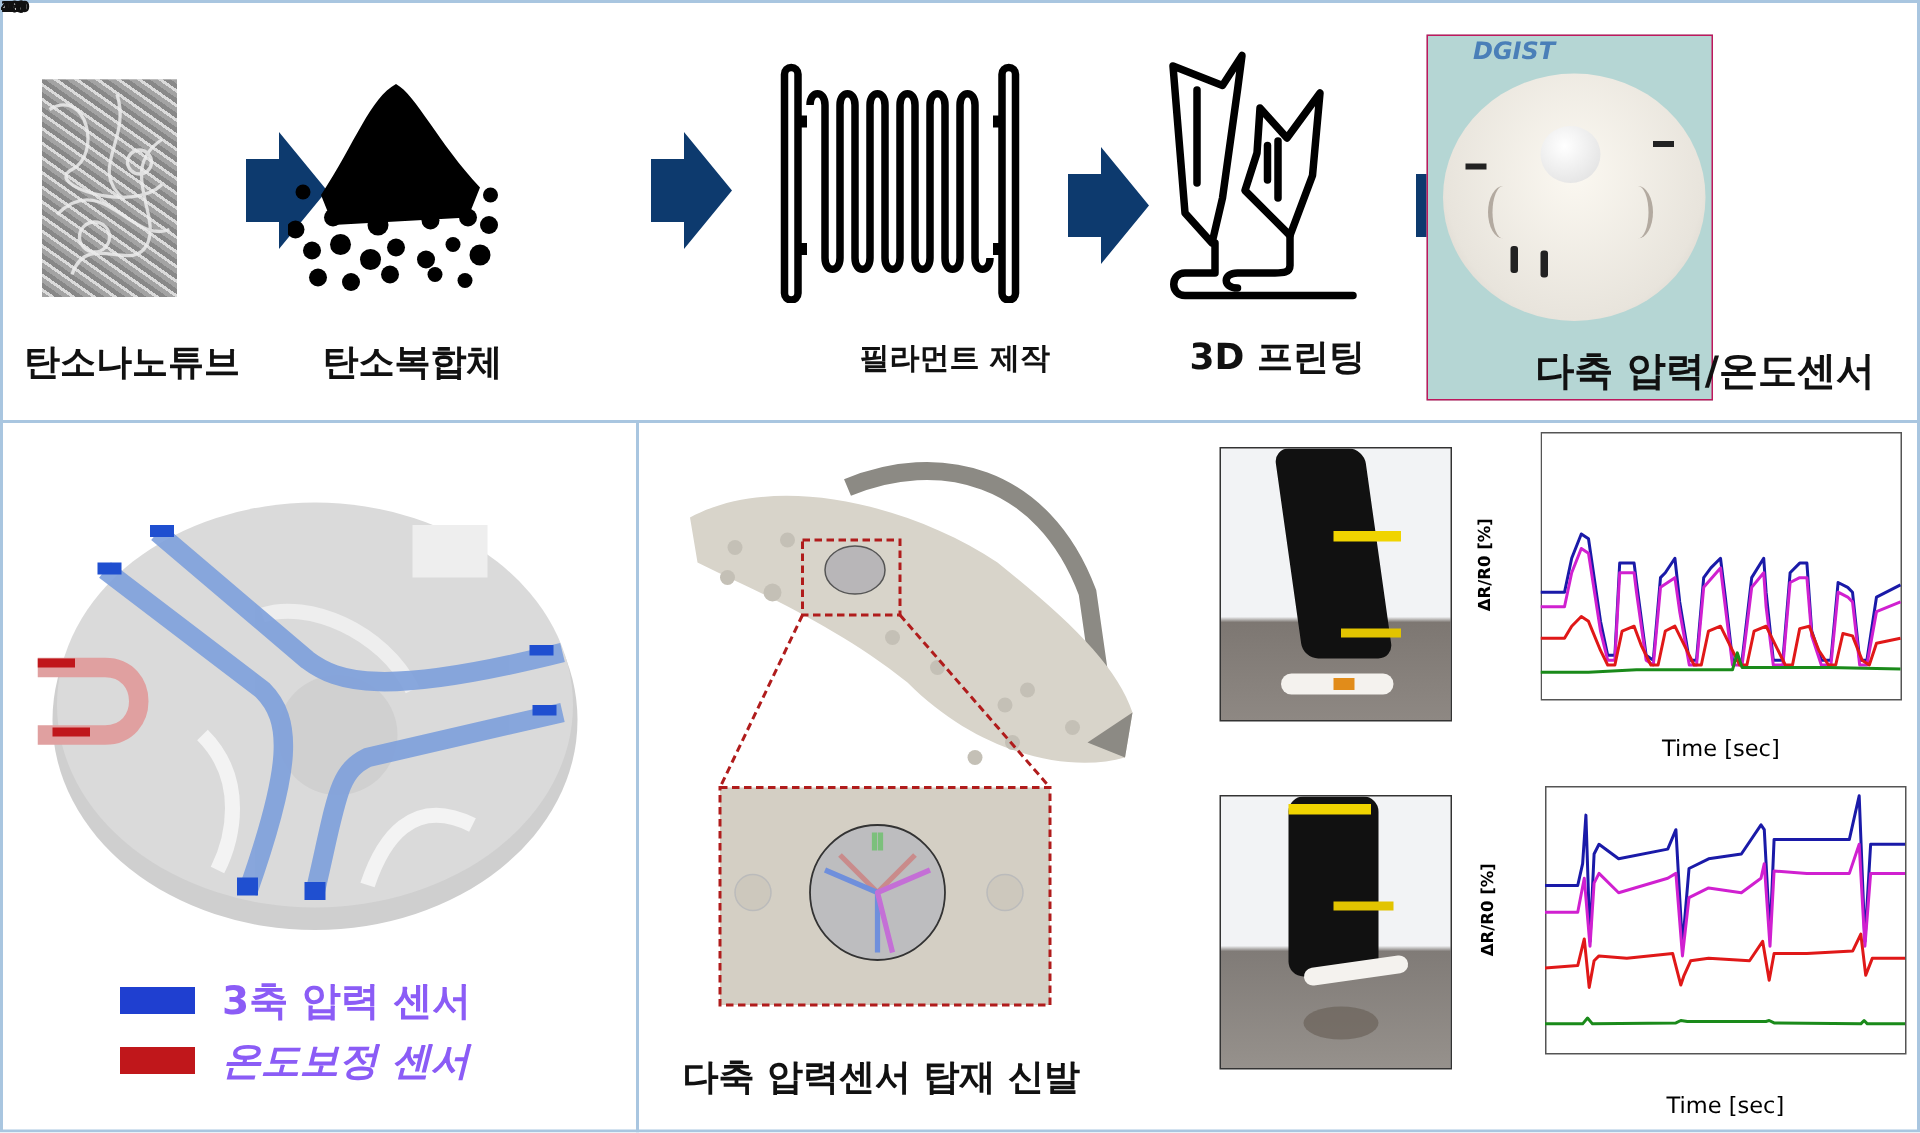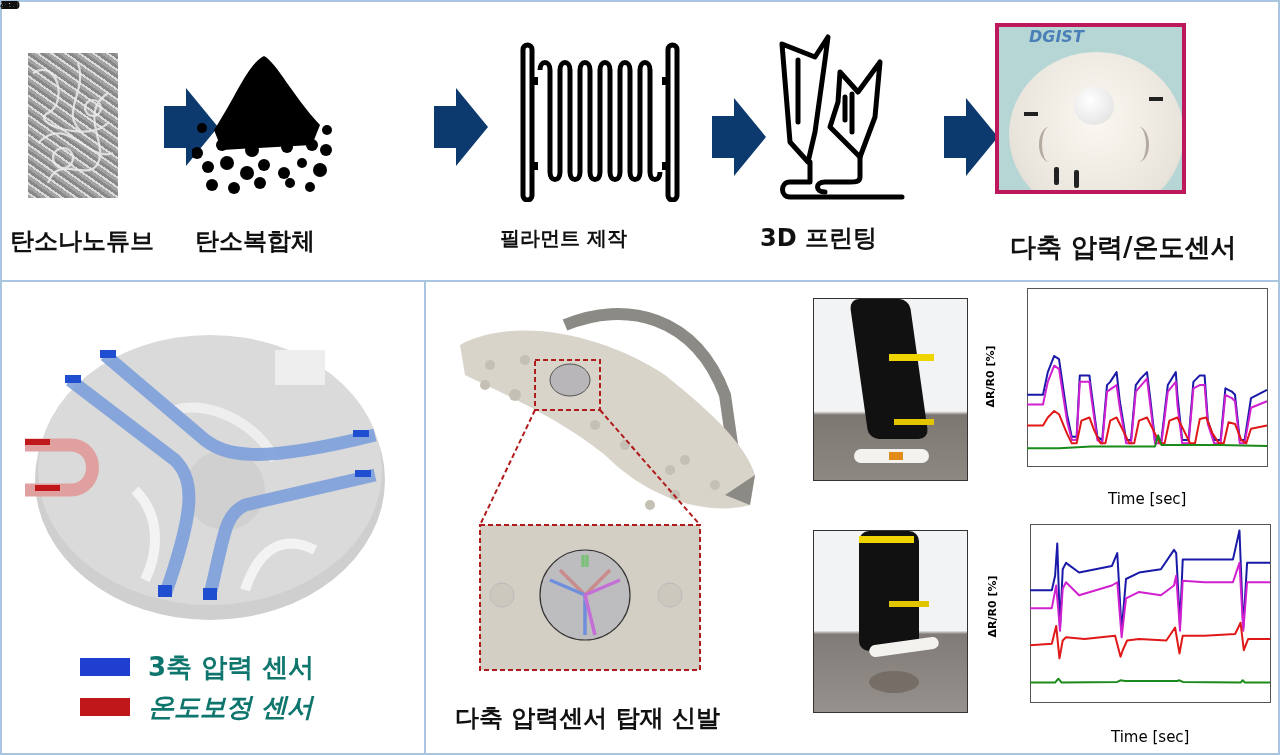--- a/index.html
+++ b/index.html
@@ -1,27 +1,27 @@
 <!DOCTYPE html>
 <html><head>
 <meta charset="utf-8">
 <style>
 *{box-sizing:border-box;margin:0;padding:0;}
 body{width:1280px;height:755px;background:#fff;font-family:"DejaVu Sans","Liberation Sans",sans-serif;position:relative;overflow:hidden;}
 .frame{position:absolute;border:2px solid #a9c6e0;}
-.lbl{position:absolute;font-weight:bold;color:#111;text-align:left;white-space:nowrap;}
+.lbl{position:absolute;font-weight:bold;color:#111;text-align:right;white-space:nowrap;}
 .arrow{position:absolute;width:54px;height:78px;}
 .plot{position:absolute;}
 .ylab{position:absolute;font-size:11px;font-weight:bold;transform:rotate(-90deg);transform-origin:center;white-space:nowrap;}
 .tick{position:absolute;font-size:10px;font-weight:bold;color:#111;}
 .xt{position:absolute;font-size:15px;font-weight:normal;}
 .chip{position:absolute;background:#dbe4f2;font-weight:bold;font-size:16px;text-align:center;}
 .photo{position:absolute;border:1px solid #333;overflow:hidden;}
 .legsw{position:absolute;width:50px;height:18px;}
-.legtx{position:absolute;font-weight:bold;font-size:26px;color:#0f766e;}
+.legtx{position:absolute;font-weight:bold;font-size:26px;color:#8b5cf6;}
 </style>
 </head>
 <body>
 
 <div class="frame" style="left:0;top:0;width:1280px;height:282px;"></div>
 
 <div style="position:absolute;left:28px;top:53px;width:90px;height:145px;background:repeating-linear-gradient(35deg,#9a9a9a 0 3px,#d8d8d8 3px 5px,#7c7c7c 5px 8px),#aaa;filter:blur(0.3px);opacity:.9;">
   <svg width="90" height="145" viewBox="0 0 90 145">
     <g fill="none" stroke="#eaeaea" stroke-width="2.2" opacity=".85">
       <path d="M5 20 C30 5 40 50 20 60 S 60 90 80 70"></path>
@@ -90,21 +90,21 @@
     <path d="M12 12 L45 25 L58 5 L55 28 L45 100 L38 130 L20 110 Z"></path>
     <path d="M28 28 V90"></path>
     <path d="M70 40 L88 60 L110 30 L105 85 L90 125 L60 95 L68 70 Z"></path>
     <path d="M82 62 V100"></path>
       <path d="M75 65 V88"></path>
     <path d="M40 130 V150 H20 C10 150 10 165 20 165 H132"></path>
     <path d="M90 125 V145 C90 150 85 150 80 150 H55 C45 150 45 160 55 160"></path>
   </g>
 </svg>
 
-<div style="position:absolute;left:995px;top:23px;width:191px;height:171px;border:4px solid #be185d;background:#b5d6d4;overflow:hidden;">
+<div style="position:absolute;left:951px;top:23px;width:191px;height:244px;border:1px solid #be185d;background:#b5d6d4;overflow:hidden;">
   <div style="position:absolute;left:30px;top:0;font-size:16px;font-style:italic;font-weight:bold;color:#4a7fb8;">DGIST</div>
   <div style="position:absolute;left:10px;top:25px;width:175px;height:165px;border-radius:50%;background:radial-gradient(ellipse at 50% 40%,#fbf8f1 0%,#e8e4dc 70%,#c7c3bc 100%);"></div>
   <div style="position:absolute;left:75px;top:60px;width:40px;height:38px;border-radius:50%;background:radial-gradient(circle at 40% 35%,#fff,#ddd);"></div>
   <div style="position:absolute;left:40px;top:100px;width:20px;height:35px;border-left:3px solid #b3aaa0;border-radius:50%;"></div>
   <div style="position:absolute;left:130px;top:100px;width:20px;height:35px;border-right:3px solid #b3aaa0;border-radius:50%;"></div>
   <div style="position:absolute;left:55px;top:140px;width:5px;height:18px;background:#222;border-radius:2px;"></div>
   <div style="position:absolute;left:75px;top:143px;width:5px;height:18px;background:#222;border-radius:2px;"></div>
   <div style="position:absolute;left:150px;top:70px;width:14px;height:4px;background:#222;"></div>
   <div style="position:absolute;left:25px;top:85px;width:14px;height:4px;background:#222;"></div>
 </div>

